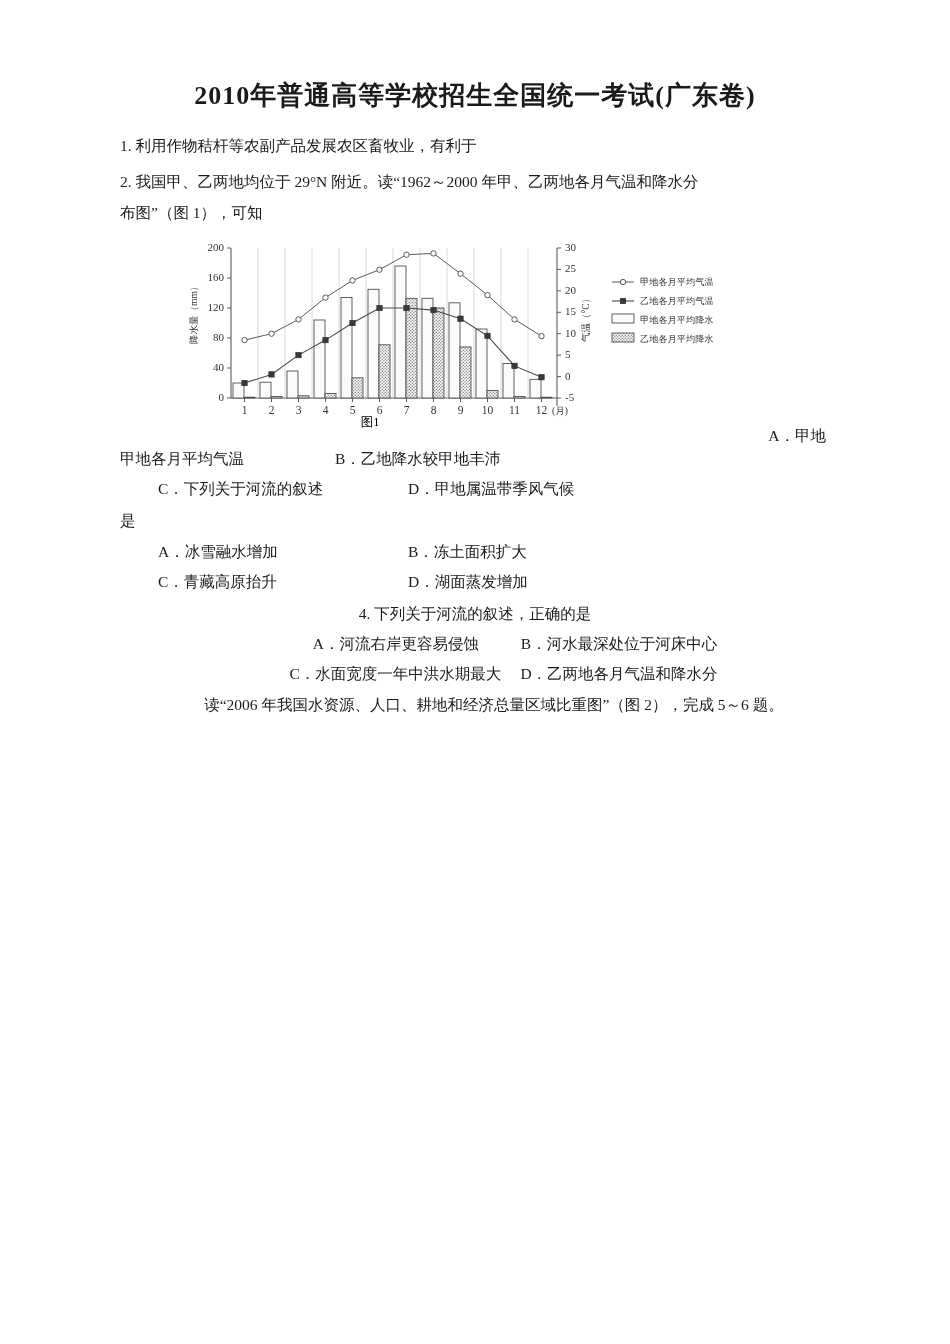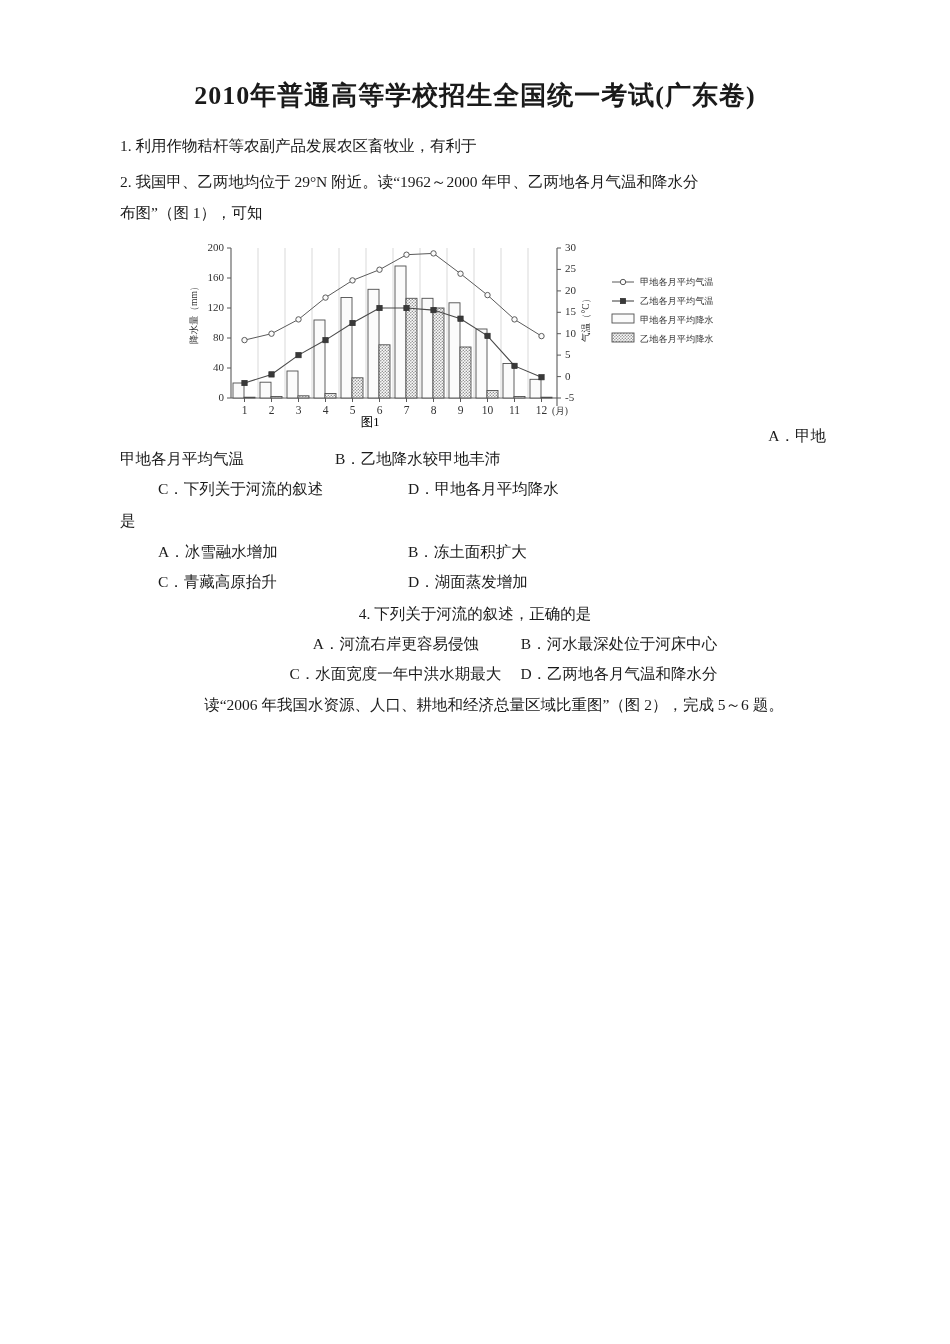--- a/index.html
+++ b/index.html
@@ -324,21 +324,21 @@
 
     <div class="fig-caption">图1</div>
     <div class="trailing-a" style="top:192px;">A．甲地</div>
   </div>
 
   <div class="after-fig">
     <div style="white-space:nowrap;">
       <span class="opt" style="width:215px;">甲地各月平均气温</span><span class="opt">B．乙地降水较甲地丰沛</span>
     </div>
     <div class="opts" style="white-space:nowrap;">
-      <span class="opt opt-a2">C．下列关于河流的叙述</span><span class="opt">D．甲地各月平均降水</span>
+      <span class="opt opt-a2">C．下列关于河流的叙述</span><span class="opt">D．甲地属温带季风气候</span>
     </div>
   </div>
 
   <div class="qblock" style="margin-top:2px;">
     <div class="qstem">
       <span>是</span>
     </div>
     <div class="opts">
       <div class="opt-row">
         <span class="opt opt-a2">A．冰雪融水增加</span><span class="opt">B．冻土面积扩大</span>

